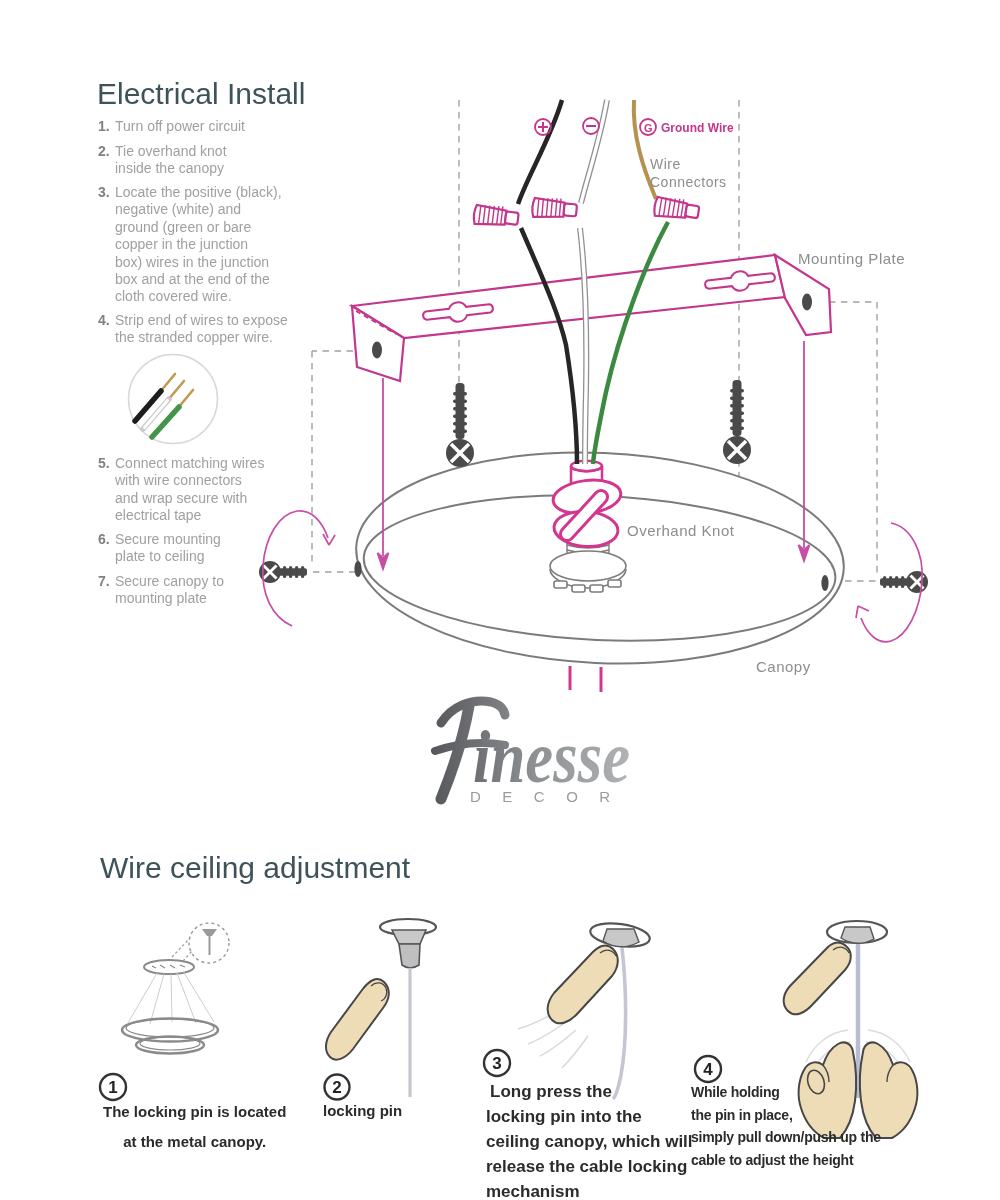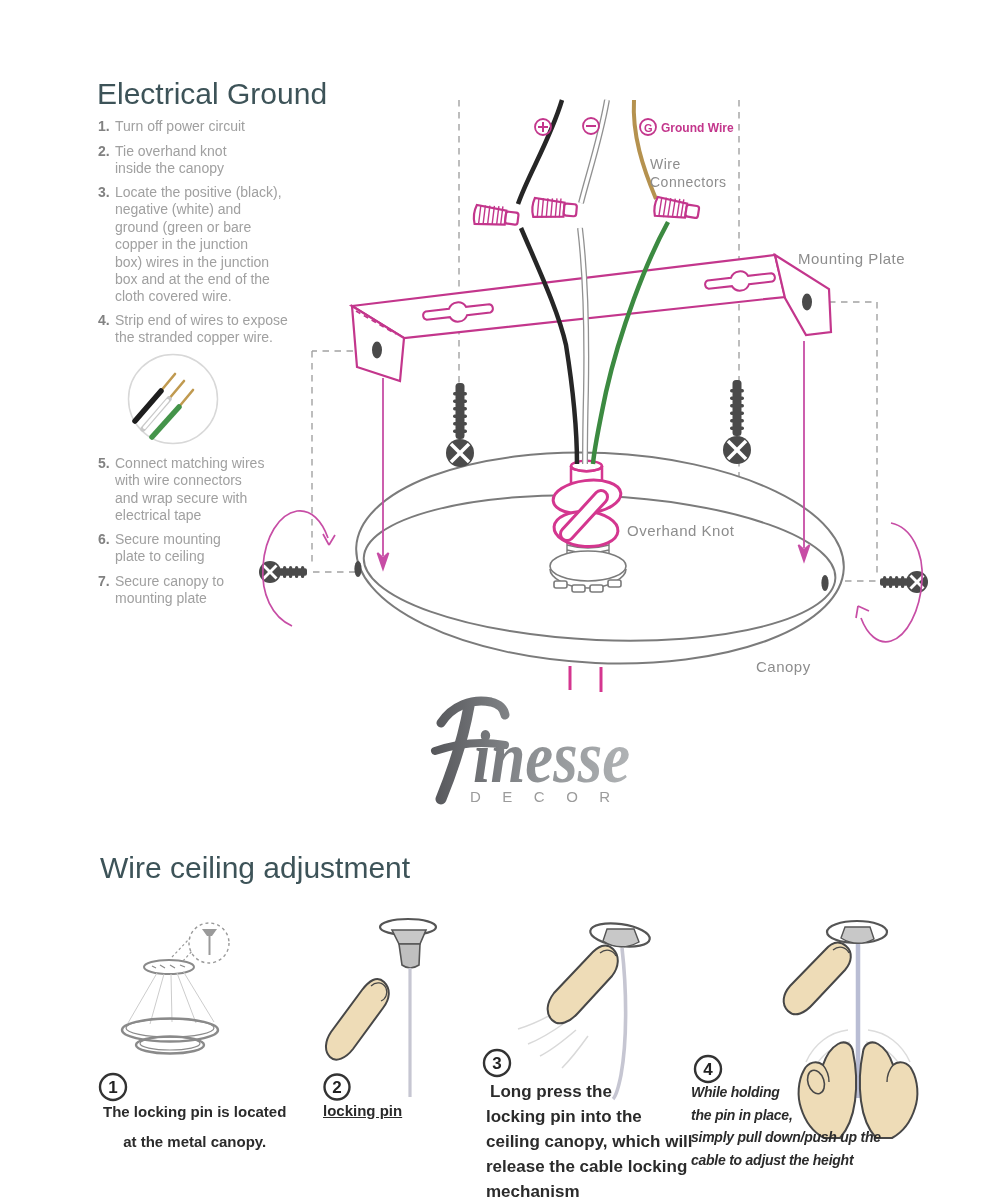--- a/index.html
+++ b/index.html
@@ -6,21 +6,21 @@
 body{width:1000px;height:1200px;position:relative;background:#ffffff;font-family:"Liberation Sans",sans-serif;overflow:hidden;}
 .abs{position:absolute;}
 .h{color:#3d5358;font-size:30px;white-space:nowrap;}
 .li{color:#a0a0a0;font-size:14px;line-height:17.4px;white-space:nowrap;}
 .num{position:absolute;color:#818181;font-weight:bold;}
 .cap{font-weight:bold;color:#2b2b2b;font-size:15px;line-height:30px;white-space:nowrap;}
 .cap2{font-weight:bold;color:#2b2b2b;font-size:17px;line-height:25px;white-space:nowrap;}
 </style>
 </head>
 <body>
-<div class="abs h" style="left:97px;top:77px;">Electrical Ground</div>
+<div class="abs h" style="left:97px;top:77px;">Electrical Install</div>
 <div class="abs h" style="left:100px;top:851px;">Wire ceiling adjustment</div>
 
 <div class="abs li" style="left:115px;top:118px;"><span class="num" style="left:-17px;">1.</span>Turn off power circuit</div>
 <div class="abs li" style="left:115px;top:143px;"><span class="num" style="left:-17px;">2.</span>Tie overhand knot<br>inside the canopy</div>
 <div class="abs li" style="left:115px;top:184px;"><span class="num" style="left:-17px;">3.</span>Locate the positive (black),<br>negative (white) and<br>ground (green or bare<br>copper in the junction<br>box) wires in the junction<br>box and at the end of the<br>cloth covered wire.</div>
 <div class="abs li" style="left:115px;top:312px;"><span class="num" style="left:-17px;">4.</span>Strip end of wires to expose<br>the stranded copper wire.</div>
 <div class="abs li" style="left:115px;top:455px;"><span class="num" style="left:-17px;">5.</span>Connect matching wires<br>with wire connectors<br>and wrap secure with<br>electrical tape</div>
 <div class="abs li" style="left:115px;top:531px;"><span class="num" style="left:-17px;">6.</span>Secure mounting<br>plate to ceiling</div>
 <div class="abs li" style="left:115px;top:573px;"><span class="num" style="left:-17px;">7.</span>Secure canopy to<br>mounting plate</div>
 
@@ -314,16 +314,16 @@
   <path d="M853,1052 C852,1044 845,1040 838,1044 C831,1048 826,1056 823,1065 C817,1060 808,1062 804,1070 C798,1081 797,1096 801,1108 C805,1121 813,1132 824,1138 L840,1138 C848,1129 853,1116 855,1101 C857,1085 856,1066 853,1052 Z" fill="#eedcb7" stroke="#474747" stroke-width="2"></path>
   <path d="M823,1065 C827,1070 829,1076 829,1082" fill="none" stroke="#474747" stroke-width="1.4"></path>
   <ellipse cx="816" cy="1082" rx="8" ry="12" transform="rotate(-18 816 1082)" fill="#eedcb7" stroke="#474747" stroke-width="1.6"></ellipse>
 
   <path d="M863,1052 C864,1044 871,1040 878,1044 C885,1048 890,1056 893,1065 C899,1060 908,1062 912,1070 C918,1081 919,1096 915,1108 C911,1121 903,1132 892,1138 L876,1138 C868,1129 863,1116 861,1101 C859,1085 860,1066 863,1052 Z" fill="#eedcb7" stroke="#474747" stroke-width="2"></path>
   <path d="M893,1065 C889,1070 887,1076 887,1082" fill="none" stroke="#474747" stroke-width="1.4"></path>
 </g>
 </svg>
 
 <div class="abs cap" style="left:103px;top:1097px;line-height:30px;text-align:center;">The locking pin is located<br>at the metal canopy.</div>
-<div class="abs cap" style="left:323px;top:1096px;text-decoration:underline;">locking pin</div>
+<div class="abs cap" style="left:323px;top:1096px;">locking pin</div>
 <div class="abs cap2" style="left:490px;top:1079px;">Long press the</div>
 <div class="abs cap2" style="left:486px;top:1104px;">locking pin into the<br>ceiling canopy, which will<br>release the cable locking<br>mechanism</div>
-<div class="abs cap2" style="left:691px;top:1081px;font-size:14px;line-height:22.5px;letter-spacing:-0.25px;font-style:italic;">While holding<br>the pin in place,<br>simply pull down/push up the<br>cable to adjust the height</div>
+<div class="abs cap2" style="left:691px;top:1081px;font-size:14px;line-height:22.5px;letter-spacing:-0.25px;">While holding<br>the pin in place,<br>simply pull down/push up the<br>cable to adjust the height</div>
 
 </body></html>

